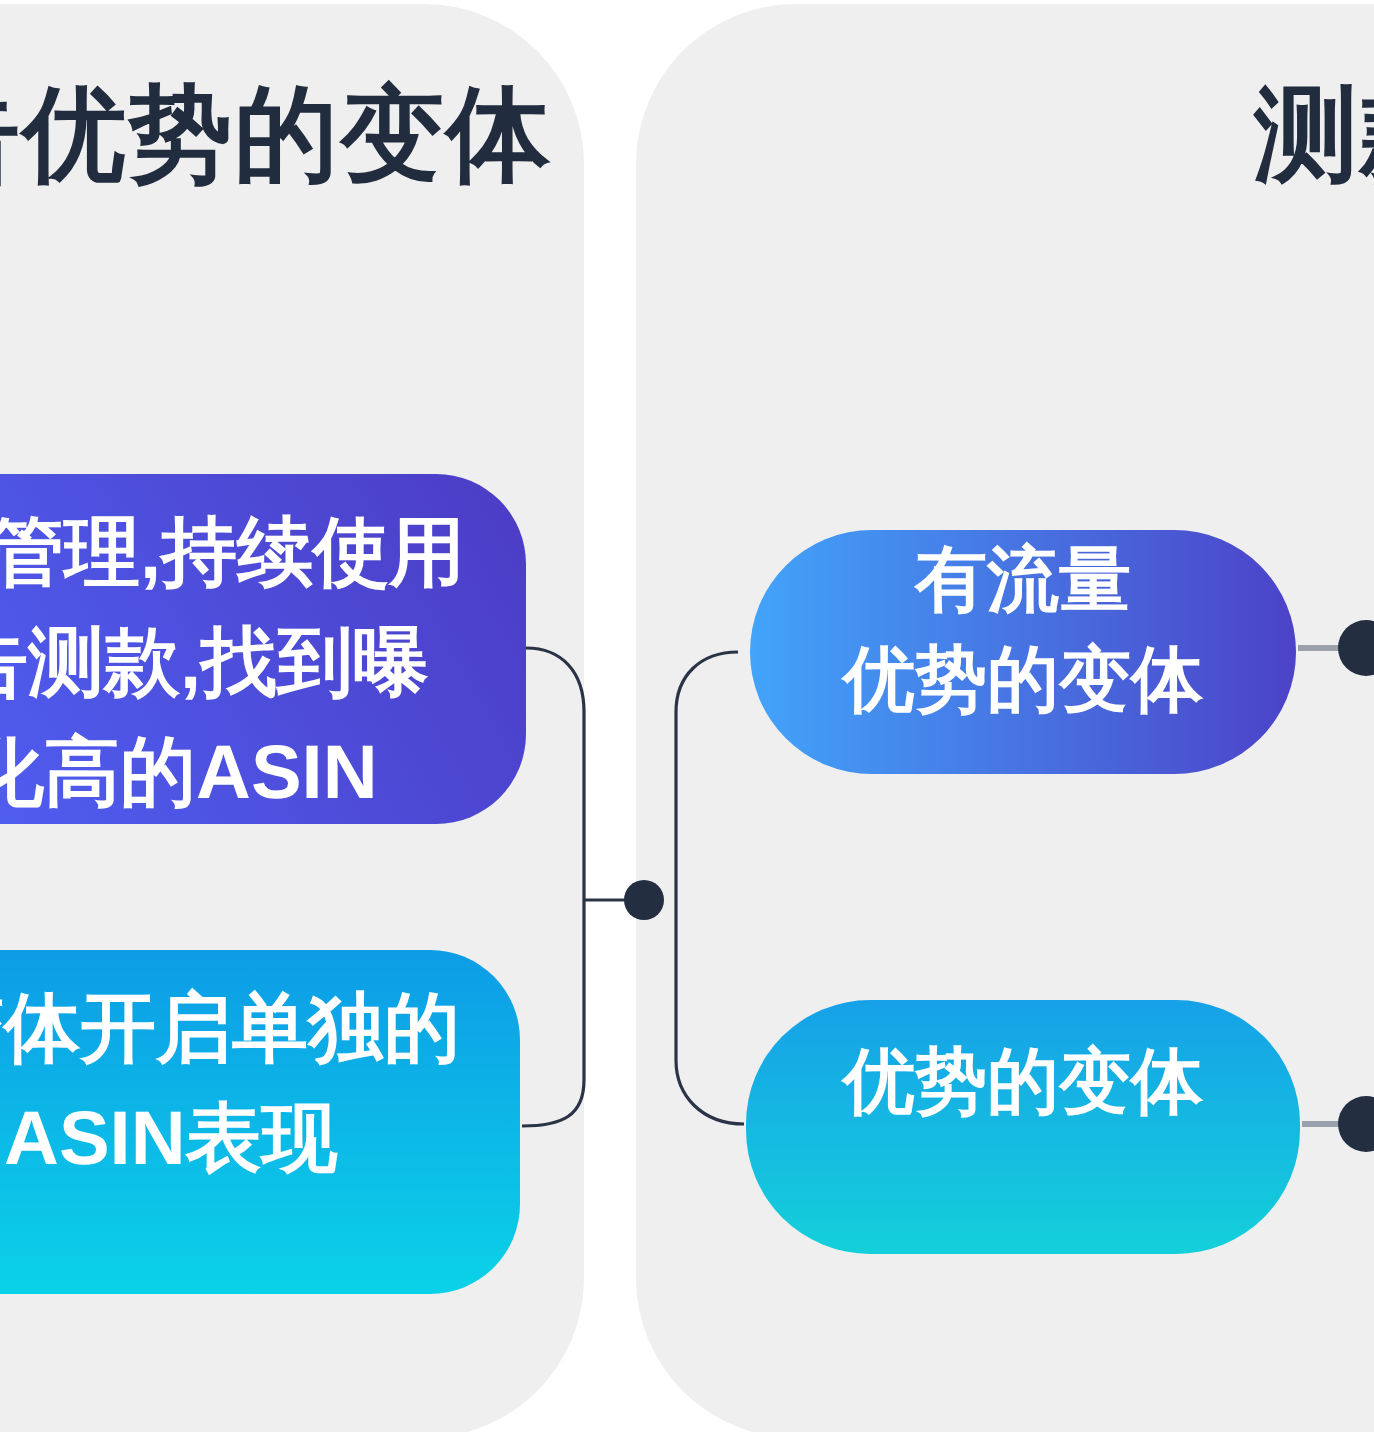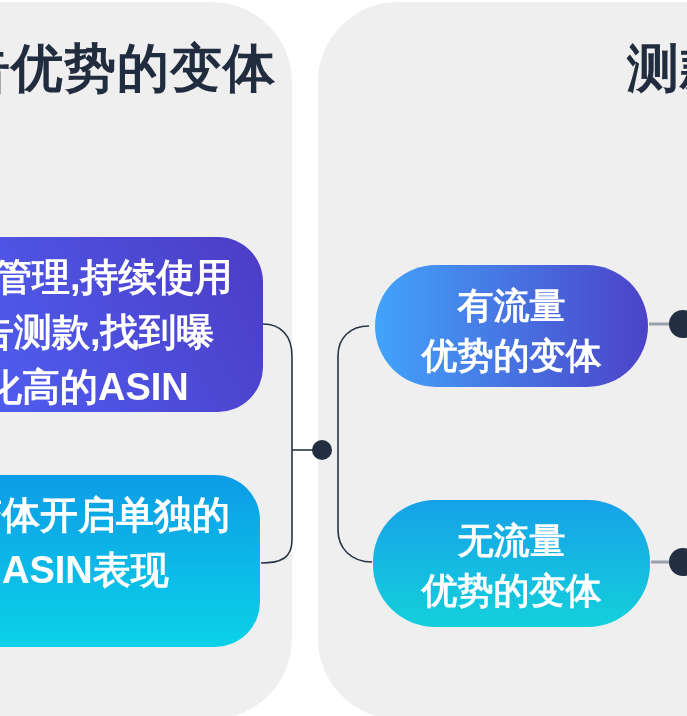--- a/index.html
+++ b/index.html
@@ -29,21 +29,21 @@
   #box-ad .ln:nth-child(1){margin-left:64px;}
   #box-ad .ln:nth-child(2){margin-left:46px;}
   #box-ad .ln:nth-child(3){margin-left:54px;}
   #box-var{left:-70px;top:475px;width:330px;height:172px;border-radius:45px;
            font-size:38px;line-height:55px;padding-top:13px;box-sizing:border-box;}
   #box-var .ln:nth-child(1){margin-left:34px;}
   #box-var .ln:nth-child(2){margin-left:72px;}
   #box-var .ln:nth-child(3){margin-left:60px;}
   
   #box-yes{left:375px;top:265px;width:273px;height:122px;border-radius:61px;
-           font-size:36px;line-height:50px;padding-top:16px;box-sizing:border-box;text-align:center;}
+           font-size:36px;line-height:50px;box-sizing:border-box;text-align:center;}
   #box-no{left:373px;top:500px;width:277px;height:127px;border-radius:62px;
           font-size:36px;line-height:50px;padding-top:16px;box-sizing:border-box;text-align:center;}
   #connector-layer{position:absolute;left:0;top:0;}
 </style>
 </head>
 <body>
 
 <div id="stage">
 
   <div class="card" id="left-card" style="background: rgb(239, 239, 239);"></div>
@@ -71,17 +71,16 @@
   <div class="node" id="box-var" style="background: linear-gradient(rgb(13, 156, 230), rgb(11, 210, 232));">
     <div class="ln">变体开启单独的</div>
     <div class="ln">ASIN表现</div>
   </div>
 
   <div class="node" id="box-yes" style="background: linear-gradient(90deg, rgb(66, 164, 251), rgb(76, 66, 200));">
     <div class="ln">有流量</div>
     <div class="ln">优势的变体</div>
   </div>
   <div class="node" id="box-no" style="background: linear-gradient(rgb(22, 161, 232), rgb(20, 208, 218));">
-    <div class="ln">无流量</div>
     <div class="ln">优势的变体</div>
   </div>
 
 </div>
 
 </body></html>

